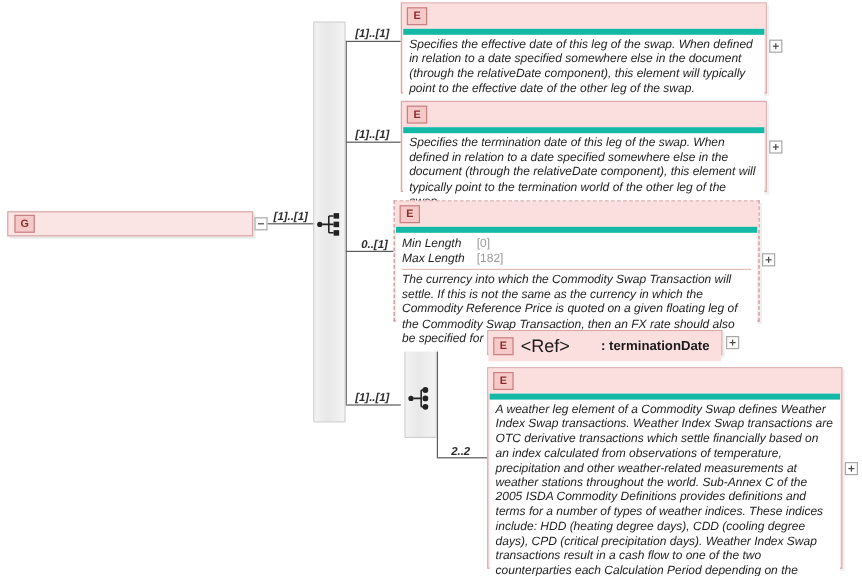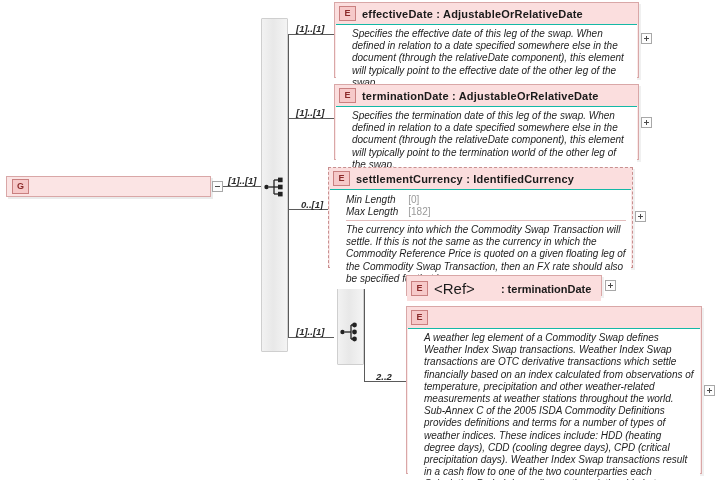--- a/index.html
+++ b/index.html
@@ -59,22 +59,22 @@
   }
   .node-title {
     font-size: 11px;
     font-weight: bold;
     color: #1a1a1a;
     letter-spacing: 0.2px;
   }
   .node-body {
     background: #ffffff;
     margin: 0 1px 1px 1px;
-    border-top: 1px solid #14b8a6;
-    padding: 3px 5px 4px 16px;
+    border-top: 5px solid #14b8a6;
+    padding: 3px 5px 4px 5px;
   }
   .doc {
     font-style: italic;
     font-size: 10px;
     line-height: 12.2px;
     color: #1d1d1d;
     font-family: "Liberation Sans", sans-serif;
   }
   .facets {
     display: table;
@@ -235,43 +235,40 @@
   <div class="card" style="left:296px; top:23px;">[1]..[1]</div>
   <div class="card" style="left:296px; top:107px;">[1]..[1]</div>
   <div class="card" style="left:301px; top:199px;">0..[1]</div>
   <div class="card" style="left:296px; top:326px;">[1]..[1]</div>
   <div class="card" style="left:376px; top:275px;">2..2</div>
   <div class="card" style="left:376px; top:371px;">2..2</div>
 
   <div class="node" style="left:334px; top:2px; width:305px; height:76px;">
     <div class="node-head">
       <span class="badge">E</span>
-      <span class="node-title">effectiveDate : AdjustableOrRelativeDate</span>
     </div>
     <div class="node-body">
       <div class="doc">Specifies the effective date of this leg of the swap. When defined in relation to a date specified somewhere else in the document (through the relativeDate component), this element will typically point to the effective date of the other leg of the swap.</div>
     </div>
   </div>
   <div class="expander plus" style="left:641px; top:33px;"></div>
 
   <div class="node" style="left:334px; top:84px; width:305px; height:76px;">
     <div class="node-head">
       <span class="badge">E</span>
-      <span class="node-title">terminationDate : AdjustableOrRelativeDate</span>
     </div>
     <div class="node-body">
       <div class="doc">Specifies the termination date of this leg of the swap. When defined in relation to a date specified somewhere else in the document (through the relativeDate component), this element will typically point to the termination world of the other leg of the swap.</div>
     </div>
   </div>
   <div class="expander plus" style="left:641px; top:117px;"></div>
 
   <div class="node dashed" style="left:328px; top:167px; width:305px; height:101px;">
     <div class="node-head">
       <span class="badge">E</span>
-      <span class="node-title">settlementCurrency : IdentifiedCurrency</span>
     </div>
     <div class="node-body">
       <div class="facets">
         <div class="facet-row">
           <span class="facet-name">Min Length</span>
           <span class="facet-val">[0]</span>
         </div>
         <div class="facet-row">
           <span class="facet-name">Max Length</span>
           <span class="facet-val">[182]</span>

